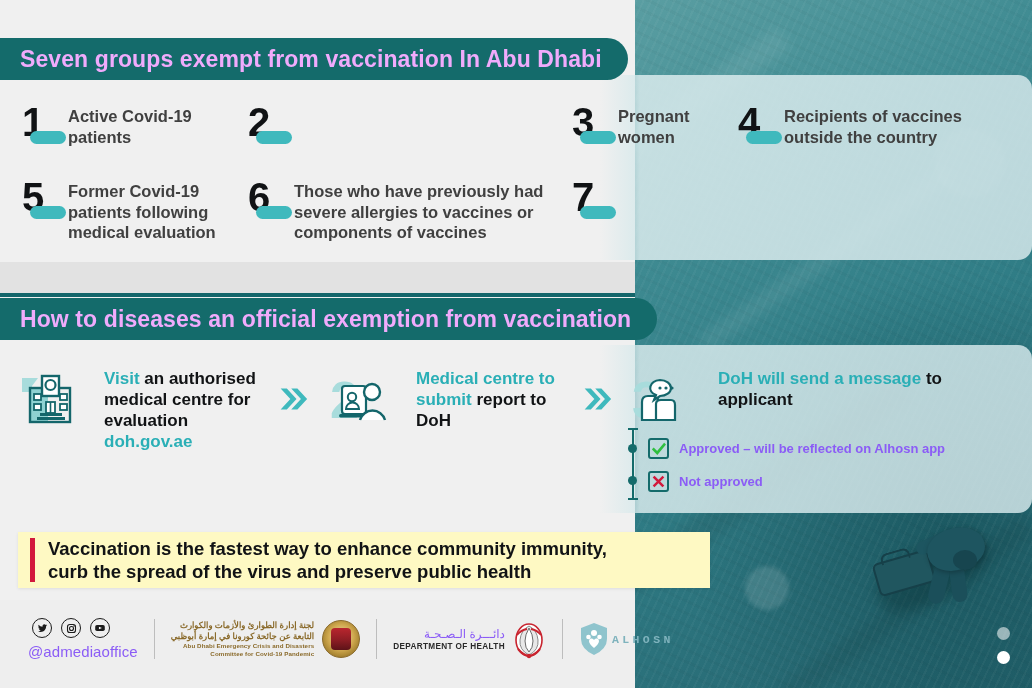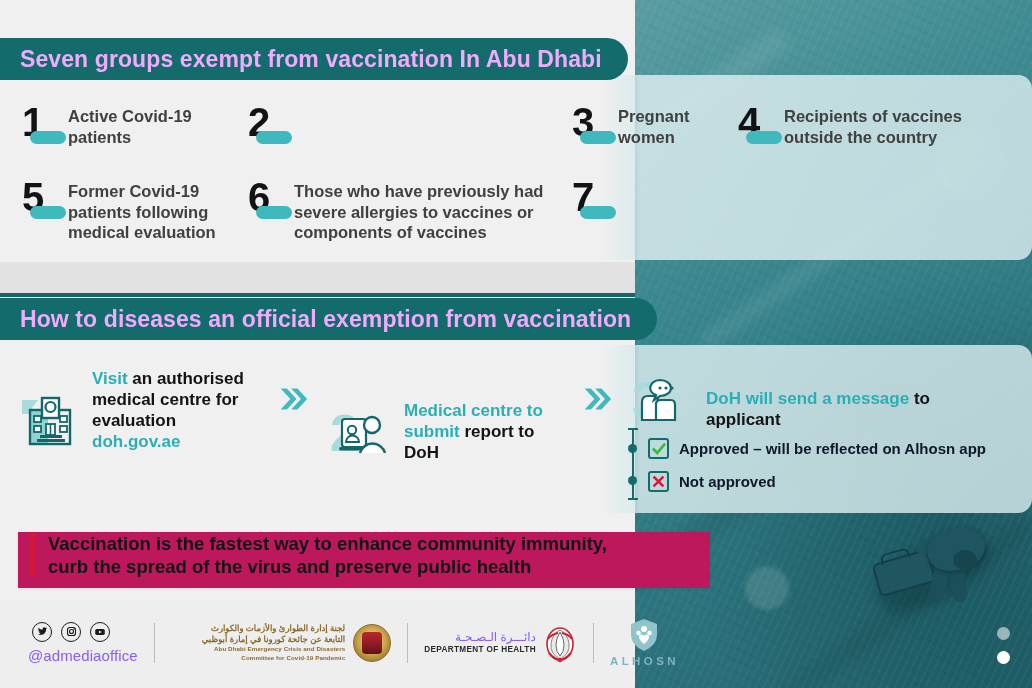--- a/index.html
+++ b/index.html
@@ -142,67 +142,67 @@
 
   .g1{ left:22px;  top:103px; }
   .g2{ left:248px; top:103px; }
   .g3{ left:572px; top:103px; }
   .g4{ left:738px; top:103px; }
   .g5{ left:22px;  top:178px; }
   .g6{ left:248px; top:178px; }
   .g7{ left:572px; top:178px; }
 
   
-  .step{ position:absolute; display:flex; align-items:flex-end; }
+  .step{ position:absolute; display:flex; align-items:flex-start;gap:12px; }
   .step-icon{ position:relative; width:62px; height:62px; flex:0 0 62px; margin-right:12px; }
   .step-text{ font-size:17px; font-weight:bold; line-height:21px; color:#111315; }
   .t-accent{ color:#2aafb6; }
   .t-link{ color:#2aafb6; }
 
   .step1{ left:18px;  top:368px; width:240px; }
-  .step2{ left:330px; top:368px; width:240px;margin-top:32px; }
+  .step2{ left:330px; top:368px; width:240px; }
   .step3{ left:632px; top:368px; width:330px; }
 
   .chev{
     position:absolute; display:flex; gap:0px; color:#3fb9bd;
   }
   .chev svg{ display:block; }
   .chev-1{ left:278px; top:385px; }
   .chev-2{ left:582px; top:385px; }
 
   
   .outcomes{ position:absolute; left:628px; top:432px; width:392px; }
   .outcome{
     display:flex; align-items:center; height:33px; margin-bottom:0px;
     position:relative; padding-left:20px;
   }
   .outcome .mark{
     width:21px; height:21px; border:2.2px solid #146b6b; border-radius:3px;
     display:flex; align-items:center; justify-content:center;
     margin-right:10px; flex:0 0 21px; background:transparent;
   }
-  .outcome .lbl{ font-size:15px; font-weight:bold; color:#0f172a; }
+  .outcome .lbl{ font-size:13px; font-weight:bold; color:#8b5cf6; }
   .conn{
     position:absolute; left:632px; top:428px; width:2px; height:72px;
     background:#146b6b;
   }
   .conn-cap-t{ position:absolute; left:628px; top:428px; width:10px; height:2px; background:#146b6b; }
   .conn-cap-b{ position:absolute; left:628px; top:498px; width:10px; height:2px; background:#146b6b; }
   .dot-node{
     position:absolute; left:628px; width:9px; height:9px; border-radius:50%;
     background:#146b6b;
   }
   .dn1{ top:444px; }
   .dn2{ top:476px; }
 
   
   .quote{
     position:absolute; left:18px; top:532px; width:692px; height:56px;
-    background:#be185d;
-    display:flex; 
+    background:#fef9c3;
+    display:flex; align-items:center;
     box-shadow:0 1px 3px rgba(0,0,0,.08);
   }
   .quote .rule{ width:5px; height:44px; background:#d2193c; margin:0 13px 0 12px; flex:0 0 5px; }
   .quote .qt{ font-size:18.5px; font-weight:bold; line-height:23px; color:#111315; }
 
   
   .footer{
     position:absolute; left:0; top:600px; width:635px; height:88px;
     background:#eeeeee;
   }
@@ -215,21 +215,21 @@
   .sic{
     width:20px; height:20px; border-radius:50%;
     border:1.6px solid #1b1b1b; display:flex; align-items:center; justify-content:center;
     color:#1b1b1b;
   }
   .handle{ font-size:15px; color:#8b5cf6; letter-spacing:.1px; }
   .vdiv{ width:1px; height:40px; background:#bdbdbd; margin:0 16px; }
 
   .adec{ display:flex; align-items:center; gap:8px; }
   .adec-txt{ text-align:right; }
-  .adec-ar{ font-size:8.5px; color:#8a6a2a; line-height:11px; font-weight:bold;margin-left:31px; }
+  .adec-ar{ font-size:8.5px; color:#8a6a2a; line-height:11px; font-weight:bold; }
   .adec-en{ font-size:6.2px; color:#8a6a2a; line-height:8.5px; font-weight:bold; letter-spacing:.1px; }
   .adec-seal{
     width:38px; height:38px; border-radius:50%;
     background:radial-gradient(circle at 50% 45%, #f2e3b4 0%, #cfa84e 48%, #9c7a2a 78%, #6d5318 100%);
     border:1.5px solid #8a6a2a;
     display:flex; align-items:center; justify-content:center;
   }
   .adec-seal .inner{
     width:20px; height:22px; border-radius:4px;
     background:linear-gradient(180deg,#b9262e 0%, #8d1d24 55%, #5d1318 100%);
@@ -237,21 +237,21 @@
 
   .doh{ display:flex; align-items:center; gap:7px; }
   .doh-txt{ text-align:right; }
   .doh-ar{ font-size:12px; color:#8b5cf6; line-height:14px; letter-spacing:1px; }
   .doh-en{ font-size:8.2px; color:#2a2a2a; font-weight:bold; letter-spacing:.35px; line-height:11px; }
   .falcon{
     width:34px; height:40px;
     display:flex; align-items:center; justify-content:center;
   }
 
-  .alhosn{ display:flex; flex-direction:column; align-items:center; gap:3px; }
+  .alhosn{ display:flex; flex-direction:row; align-items:center; gap:3px;font-family:Liberation Mono, monospace; }
   .alhosn-mark{ width:30px; height:34px; }
   .alhosn-txt{ font-size:11.5px; color:#7fb3bd; letter-spacing:3.4px; font-weight:bold; }
 
   
   .pager{ position:absolute; right:22px; bottom:24px; display:flex; flex-direction:column; gap:11px; align-items:center; }
   .pdot{ width:13px; height:13px; border-radius:50%; background:rgba(255,255,255,.55); }
   .pdot.active{ background:#ffffff; }
 </style>
 </head>
 <body>

